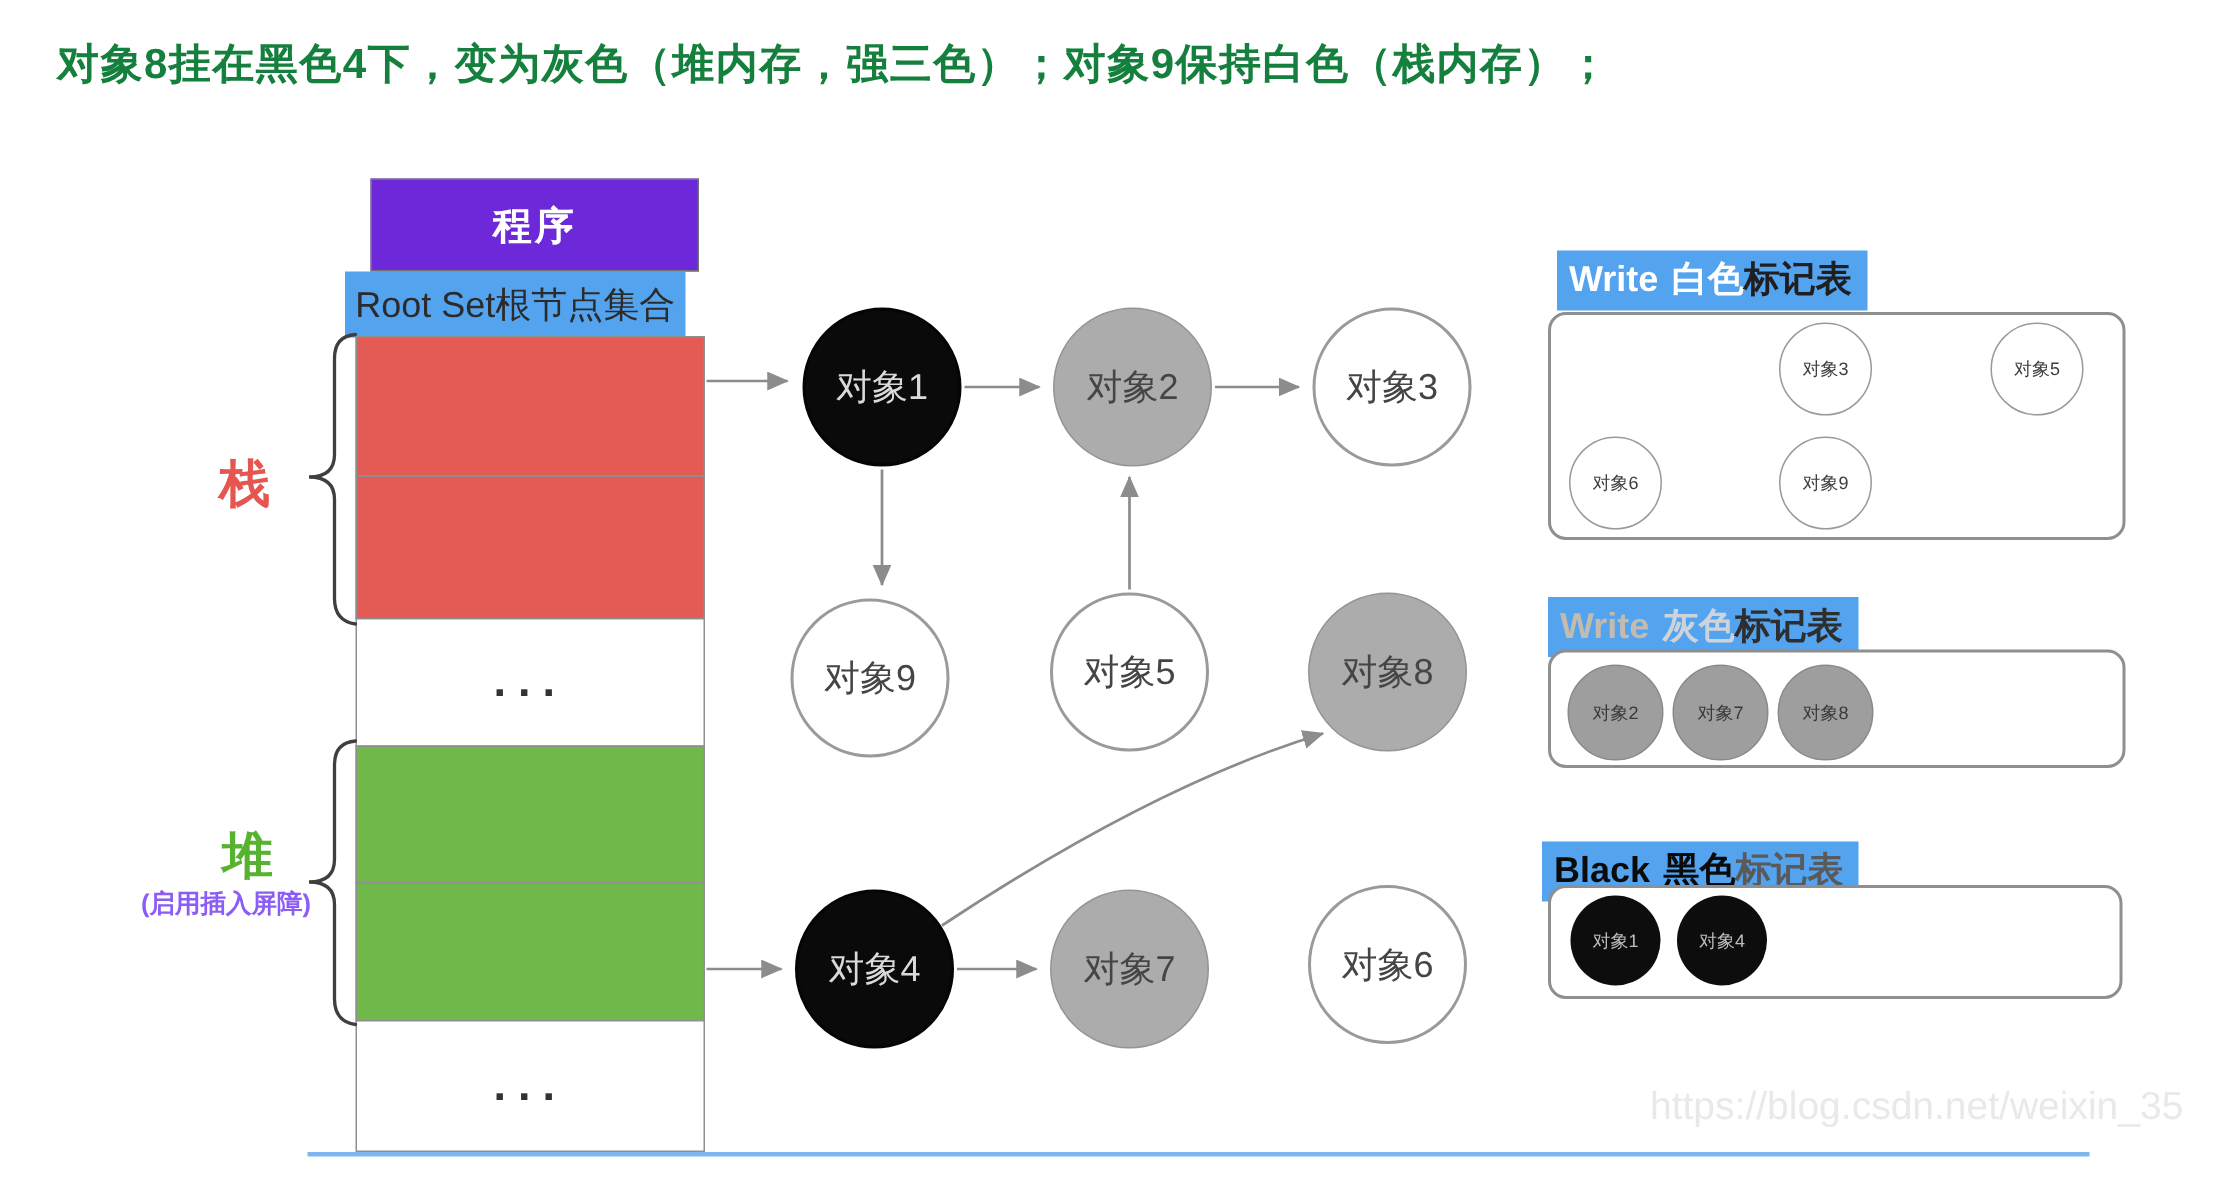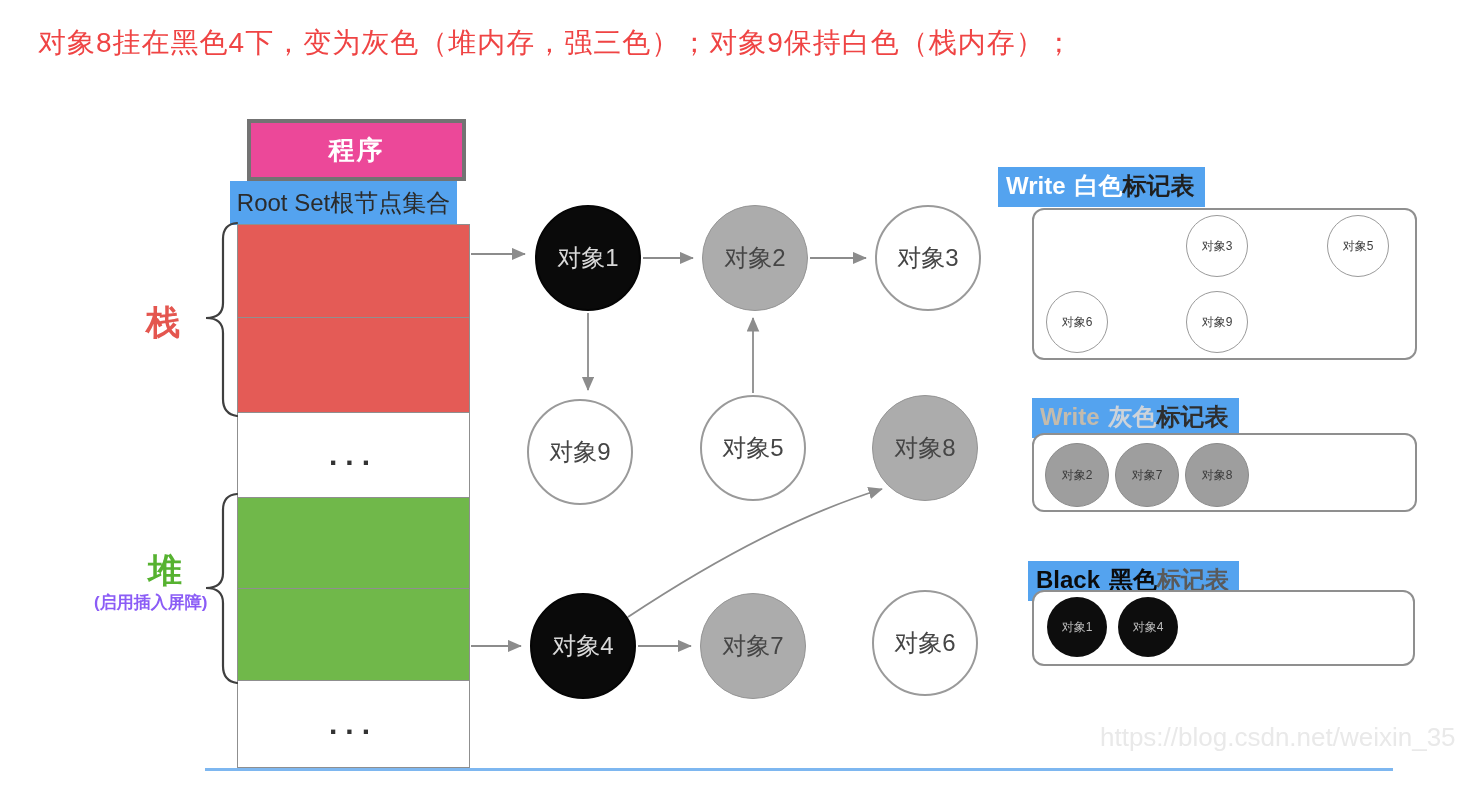--- a/index.html
+++ b/index.html
@@ -5,28 +5,28 @@
   html,body{margin:0;padding:0;}
   body{
     width:1476px;height:792px;position:relative;overflow:hidden;
     background:#ffffff;
     font-family:"Liberation Sans","DejaVu Sans",sans-serif;
   }
   .abs{position:absolute;}
 
   
   .page-title{
-    left:38px;top:24px;font-size:28px;font-weight:400;color:#ef4444;
+    left:38px;top:24px;font-size:28px;font-weight:700;color:#15803d;
     letter-spacing:1px;
   }
 
   
   .program-box{
-    left:247px;top:119px;width:219px;height:62px;background:#ec4899;
-    border:4px solid #737373;box-sizing:border-box;
+    left:247px;top:119px;width:219px;height:62px;background:#6d28d9;
+    border:1px solid #737373;box-sizing:border-box;
     display:flex;align-items:center;justify-content:center;
     color:#fff;font-size:26px;font-weight:bold;letter-spacing:2px;
   }
   .rootset-box{
     left:230px;top:181px;width:227px;height:44px;background:#54A3EF;
     box-sizing:border-box;display:flex;align-items:center;justify-content:center;
     color:#2b2b2b;font-size:24px;font-weight:500;
   }
   .mem-cell{
     left:237px;width:233px;box-sizing:border-box;border:1px solid #8f8f8f;
@@ -129,21 +129,21 @@
 <div class="node node-black" style="left:535px;top:205px;">对象1</div>
 <div class="node node-gray" style="left:702px;top:205px;">对象2</div>
 <div class="node node-white" style="left:875px;top:205px;">对象3</div>
 <div class="node node-white" style="left:527px;top:399px;">对象9</div>
 <div class="node node-white" style="left:700px;top:395px;">对象5</div>
 <div class="node node-gray" style="left:872px;top:395px;">对象8</div>
 <div class="node node-black" style="left:530px;top:593px;">对象4</div>
 <div class="node node-gray" style="left:700px;top:593px;">对象7</div>
 <div class="node node-white" style="left:872px;top:590px;">对象6</div>
 
-<div class="tbl-hdr hdr-white" style="left:998px;top:167px;">
+<div class="tbl-hdr hdr-white" style="left:1038px;top:167px;">
   <span class="en">Write</span><span class="cw">白色</span><span class="sfx">标记表</span>
 </div>
 <div class="tbl-box" style="left:1032px;top:208px;width:385px;height:152px;"></div>
 <div class="mini-node mini-white" style="left:1186px;top:215px;">对象3</div>
 <div class="mini-node mini-white" style="left:1327px;top:215px;">对象5</div>
 <div class="mini-node mini-white" style="left:1046px;top:291px;">对象6</div>
 <div class="mini-node mini-white" style="left:1186px;top:291px;">对象9</div>
 
 <div class="tbl-hdr hdr-grey" style="left:1032px;top:398px;">
   <span class="en">Write</span><span class="cw">灰色</span><span class="sfx">标记表</span>

